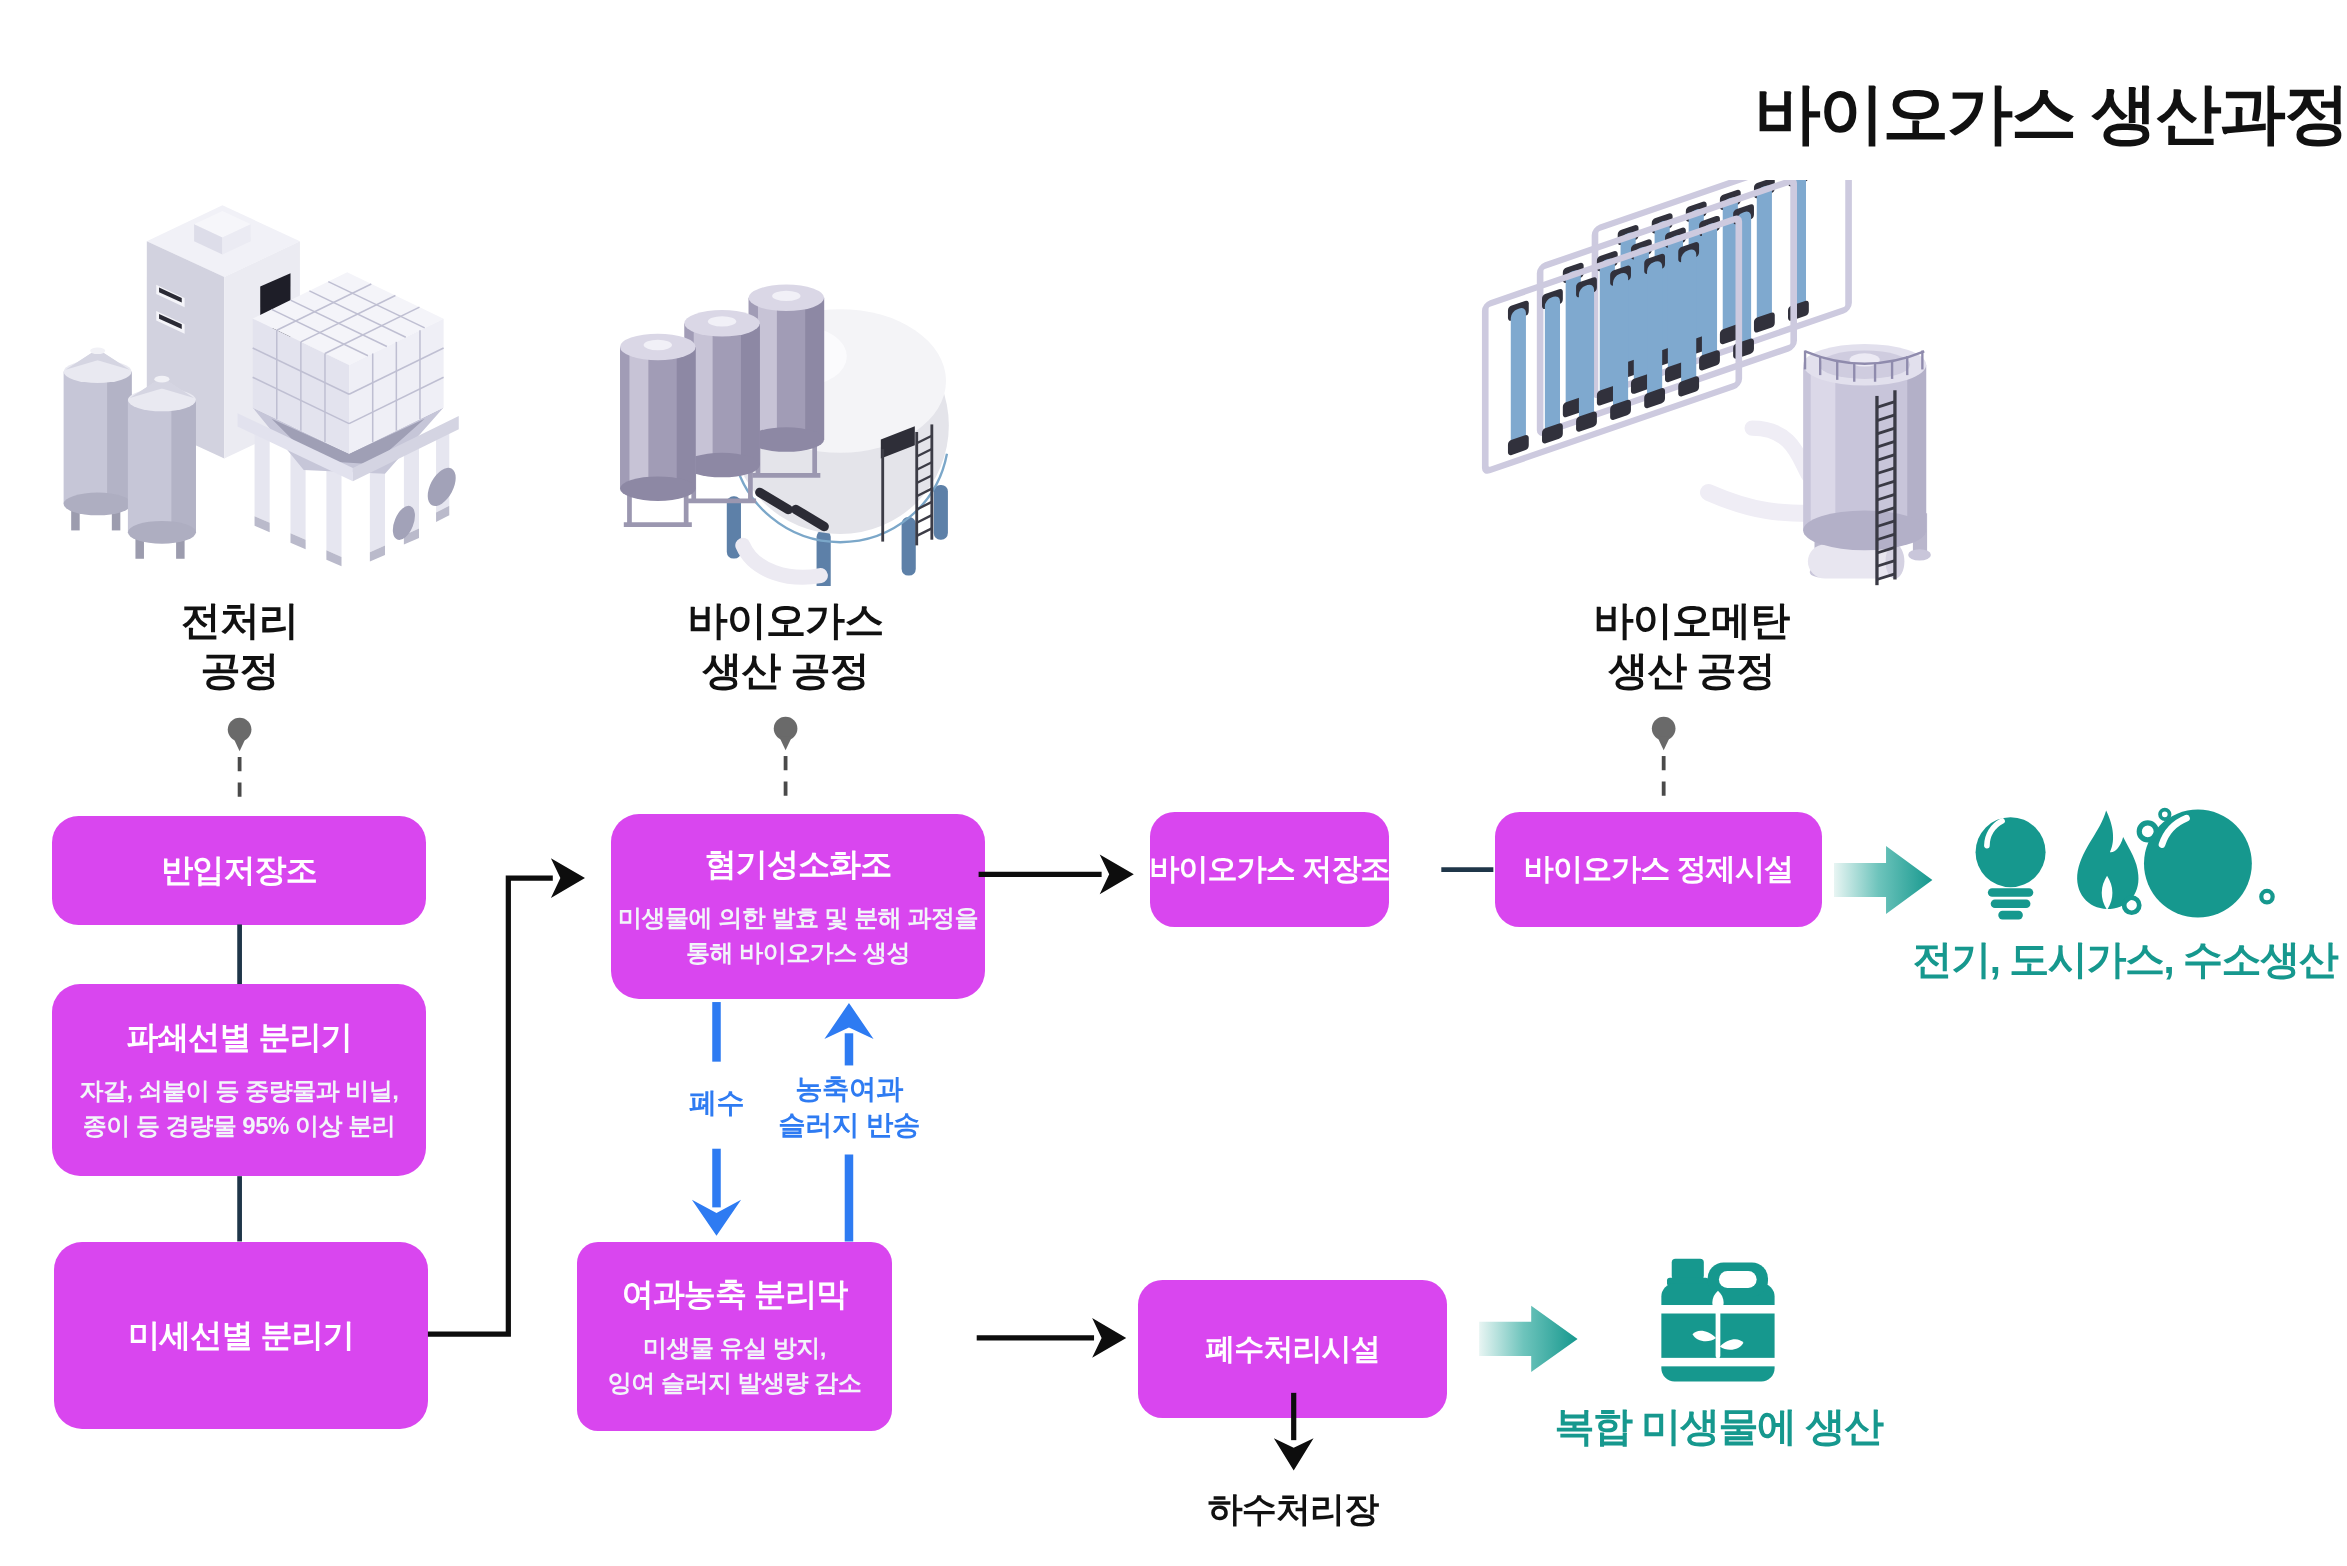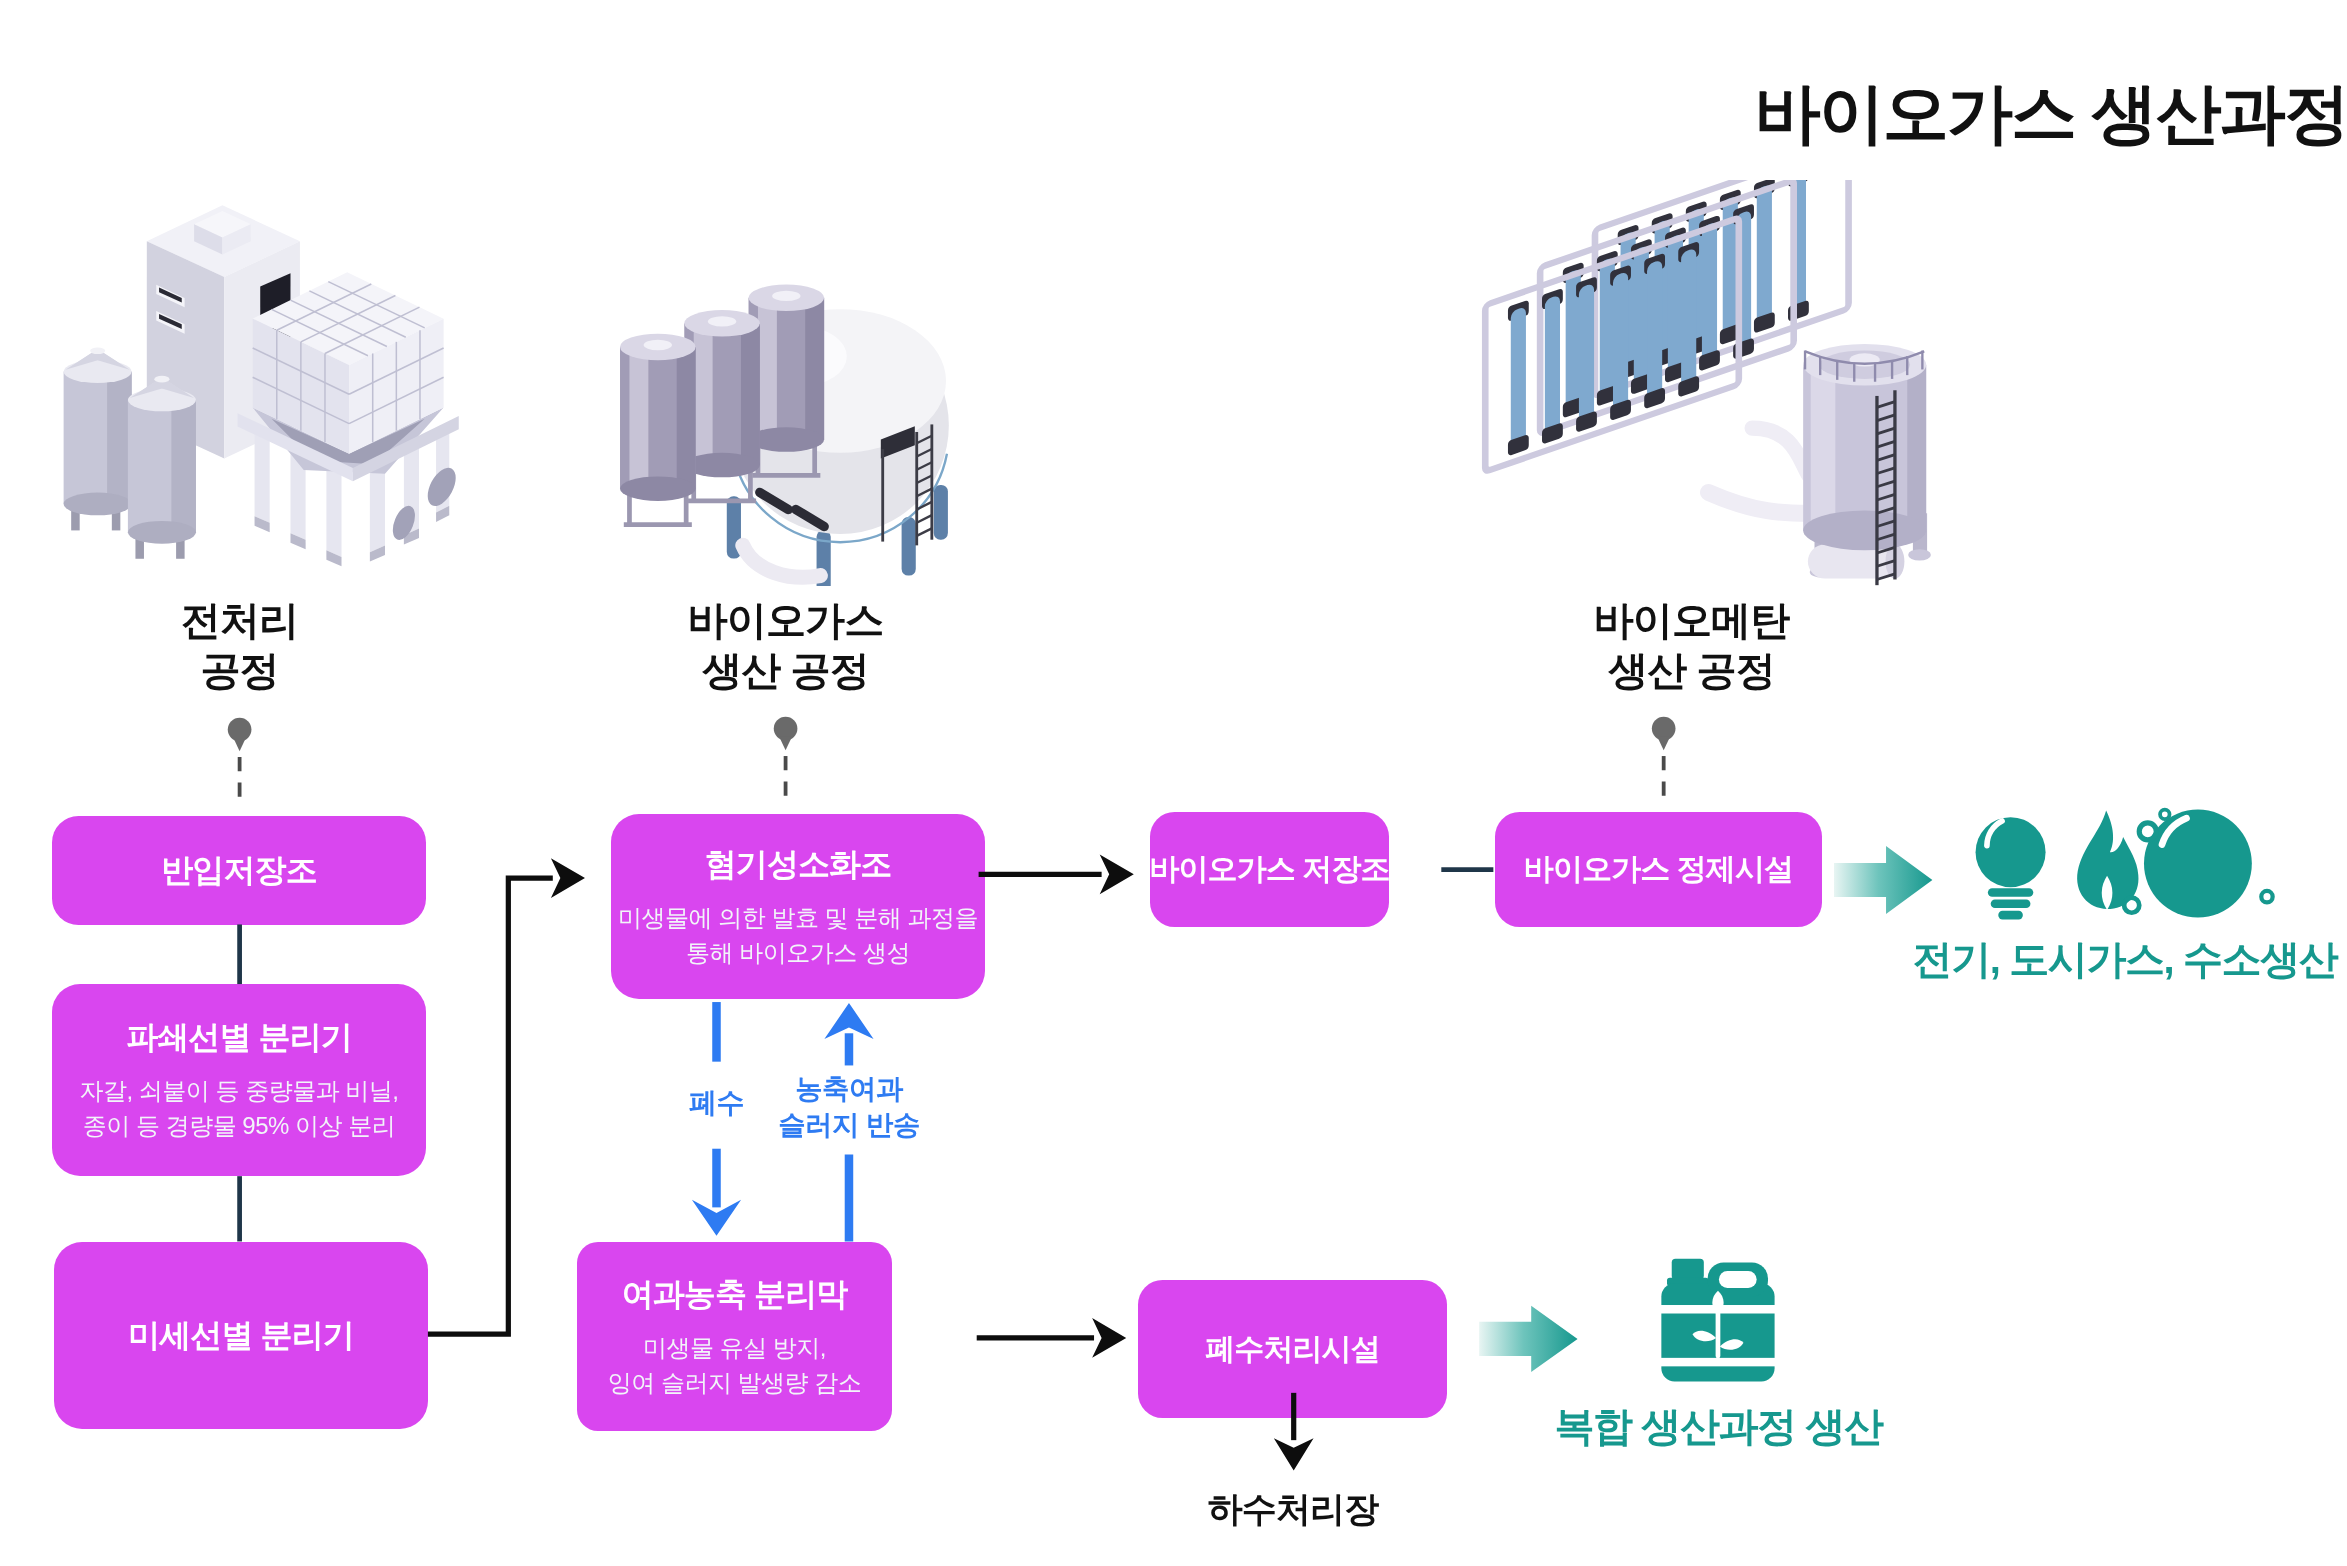--- a/index.html
+++ b/index.html
@@ -7,21 +7,21 @@
   #canvas{position:relative;width:2348px;height:1566px;background:#ffffff;overflow:hidden;}
   .abs{position:absolute;}
   #page-title{position:absolute;left:0;top:24.6px;width:2348px;text-align:right;
     font-size:66px;font-weight:900;color:#111111;letter-spacing:-1.9px;}
   .stage-label{position:absolute;text-align:center;font-size:40px;font-weight:800;
     line-height:1.24;color:#111111;letter-spacing:-0.9px;white-space:nowrap;}
   .box{position:absolute;background:#d946ef;border-radius:28px;color:#ffffff;
     display:flex;flex-direction:column;align-items:center;justify-content:center;
     text-align:center;box-sizing:border-box;}
   .box .bt{font-size:32px;font-weight:800;letter-spacing:-0.9px;white-space:nowrap;}
-  .box .bd{margin-top:14px;font-size:24px;font-weight:400;line-height:1.45;
+  .box .bd{margin-top:14px;font-size:24px;font-weight:700;line-height:1.45;
     letter-spacing:-0.5px;white-space:nowrap;color:#f2f5f9;}
   .box.small{border-radius:24.6px;}
   .box.small .bt{font-size:30px;}
   .flow-label{position:absolute;color:#2e7bf2;font-weight:700;text-align:center;
     letter-spacing:-0.5px;line-height:1.3;white-space:nowrap;}
   .sewage-label{position:absolute;color:#111111;font-size:35px;font-weight:800;
     text-align:center;letter-spacing:-0.9px;white-space:nowrap;}
   .out-label{position:absolute;color:#16988e;font-weight:800;text-align:center;
     font-size:40px;letter-spacing:-1.4px;white-space:nowrap;}
   svg{display:block;}
@@ -411,21 +411,21 @@
     <rect x="74" y="17" width="40" height="18" rx="9" fill="#ffffff"></rect>
     <rect x="10" y="53" width="126" height="9" fill="#ffffff"></rect>
     <rect x="10" y="109" width="126" height="9" fill="#ffffff"></rect>
     <g>
       <line x1="73" y1="62" x2="73" y2="107" stroke="#ffffff" stroke-width="5" stroke-linecap="round"></line>
       <path d="M73,64 C65,56 65,45 73,38 C81,45 81,56 73,64 Z" fill="#ffffff"></path>
       <path d="M71,88 C62,79 51,78 46,84 C50,92 63,94 71,88 Z" fill="#ffffff"></path>
       <path d="M75,97 C84,88 95,87 100,93 C96,101 83,103 75,97 Z" fill="#ffffff"></path>
     </g>
   </svg>
-  <div class="out-label" style="left:1529px;top:1399px;width:379px;">복합 생산과정 생산</div>
+  <div class="out-label" style="left:1529px;top:1399px;width:379px;">복합 미생물에 생산</div>
 
   <svg id="overlay" width="2348" height="1566" viewBox="0 0 2481 1655">
     <defs>
       <linearGradient id="tealGrad" x1="0" y1="0" x2="1" y2="0">
         <stop offset="0" stop-color="#e8f5f3"></stop>
         <stop offset="0.45" stop-color="#6ec4bc"></stop>
         <stop offset="1" stop-color="#16988e"></stop>
       </linearGradient>
     </defs>
 

